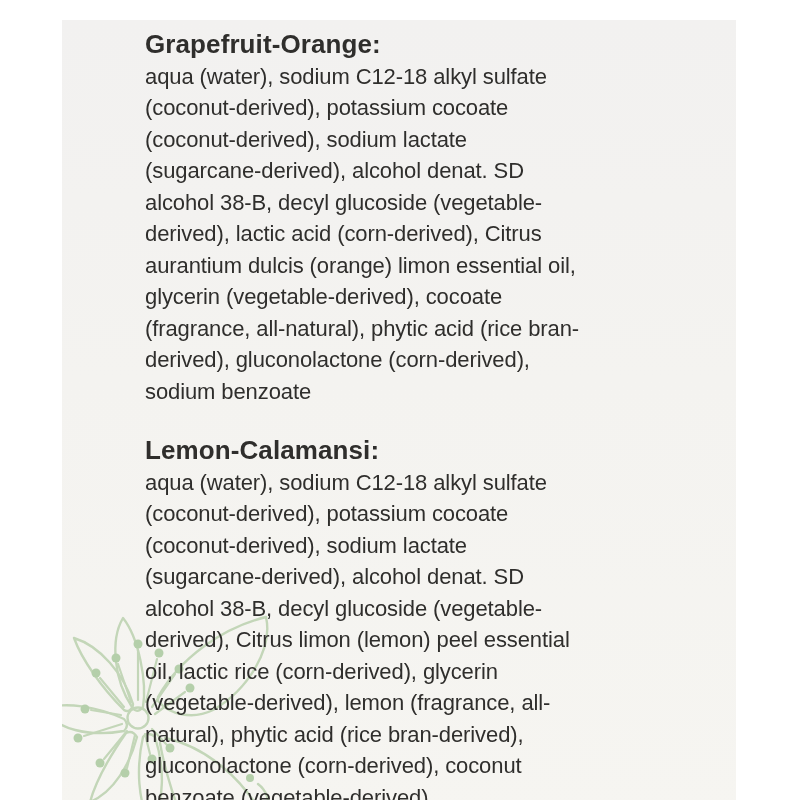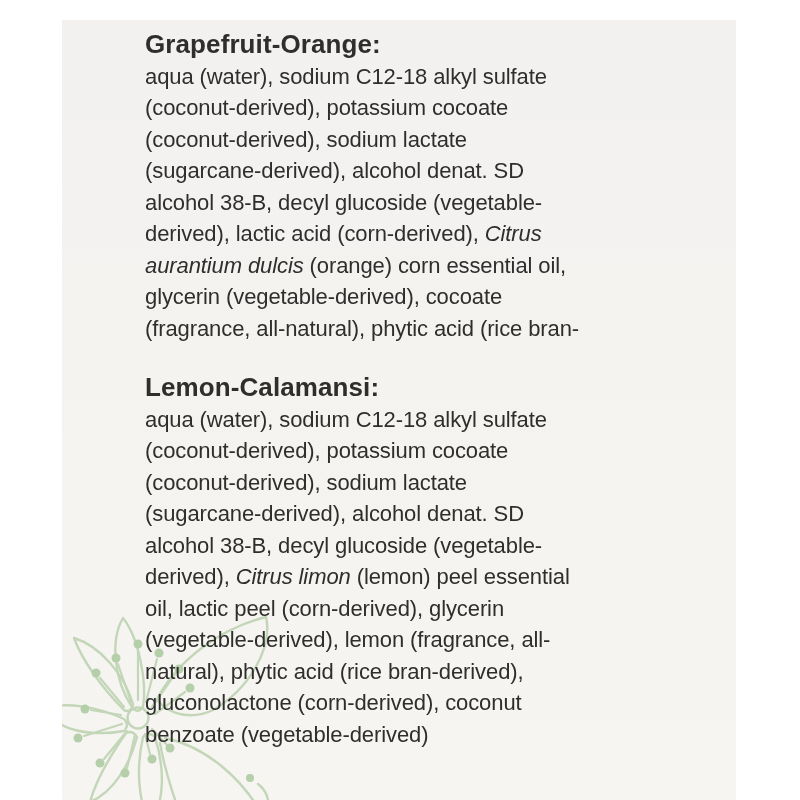--- a/index.html
+++ b/index.html
@@ -45,21 +45,21 @@
     color: var(--text);
     letter-spacing: 0.1px;
   }
   .ingredient-line {
     font-size: 22px;
     line-height: 31.5px;
     color: var(--text);
     white-space: nowrap;
     letter-spacing: -0.1px;
   }
-  .ingredient-line .italic { font-style: italic; }
+  .ingredient-line .italic { }
 </style>
 </head>
 <body>
 
 <div class="product-image">
 
   <svg class="watermark" width="250" height="236" viewBox="0 0 250 236" fill="none" stroke="#b7cfab" stroke-width="2.4" stroke-linecap="round" stroke-linejoin="round">
 
     <path d="M 70 119 C 52 92 48 52 61 30 C 77 50 85 94 81 119 C 77 124 73 124 70 119 Z"></path>
     <path d="M 62 122 C 40 100 20 72 12 50 C 38 58 62 86 71 116 C 71 121 66 125 62 122 Z"></path>
@@ -108,32 +108,34 @@
 
   <div class="ingredients-panel">
       <section class="ingredient-section">
         <h2 class="section-heading">Grapefruit-Orange:</h2>
         <div class="ingredient-line"><span>aqua (water), sodium C12-18 alkyl sulfate</span></div>
         <div class="ingredient-line"><span>(coconut-derived), potassium cocoate</span></div>
         <div class="ingredient-line"><span>(coconut-derived), sodium lactate</span></div>
         <div class="ingredient-line"><span>(sugarcane-derived), alcohol denat. SD</span></div>
         <div class="ingredient-line"><span>alcohol 38-B, decyl glucoside (vegetable-</span></div>
         <div class="ingredient-line"><span>derived), lactic acid (corn-derived), </span><span class="italic">Citrus</span></div>
-        <div class="ingredient-line"><span class="italic">aurantium dulcis</span><span> (orange) corn essential oil,</span></div>
+        <div class="ingredient-line"><span class="italic">aurantium dulcis</span><span> (orange) limon essential oil,</span></div>
         <div class="ingredient-line"><span>glycerin (vegetable-derived), cocoate</span></div>
         <div class="ingredient-line"><span>(fragrance, all-natural), phytic acid (rice bran-</span></div>
+        <div class="ingredient-line"><span>derived), gluconolactone (corn-derived),</span></div>
+        <div class="ingredient-line"><span>sodium benzoate</span></div>
       </section>
       <section class="ingredient-section">
         <h2 class="section-heading">Lemon-Calamansi:</h2>
         <div class="ingredient-line"><span>aqua (water), sodium C12-18 alkyl sulfate</span></div>
         <div class="ingredient-line"><span>(coconut-derived), potassium cocoate</span></div>
         <div class="ingredient-line"><span>(coconut-derived), sodium lactate</span></div>
         <div class="ingredient-line"><span>(sugarcane-derived), alcohol denat. SD</span></div>
         <div class="ingredient-line"><span>alcohol 38-B, decyl glucoside (vegetable-</span></div>
         <div class="ingredient-line"><span>derived), </span><span class="italic">Citrus limon</span><span> (lemon) peel essential</span></div>
-        <div class="ingredient-line"><span>oil, lactic peel (corn-derived), glycerin</span></div>
+        <div class="ingredient-line"><span>oil, lactic rice (corn-derived), glycerin</span></div>
         <div class="ingredient-line"><span>(vegetable-derived), lemon (fragrance, all-</span></div>
         <div class="ingredient-line"><span>natural), phytic acid (rice bran-derived),</span></div>
         <div class="ingredient-line"><span>gluconolactone (corn-derived), coconut</span></div>
         <div class="ingredient-line"><span>benzoate (vegetable-derived)</span></div>
       </section>
     </div>
 </div>
 
 </body></html>

